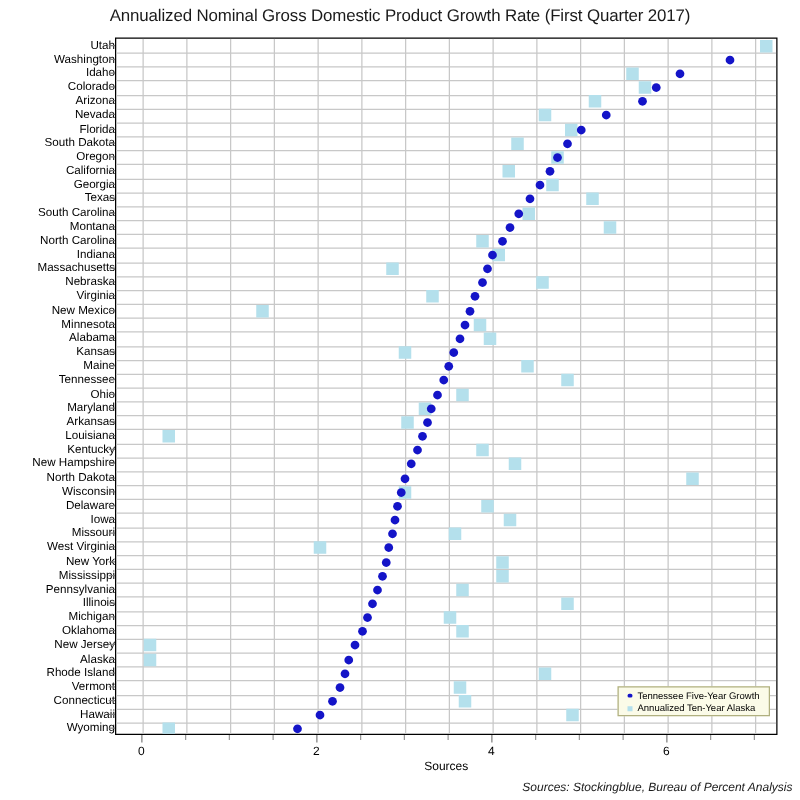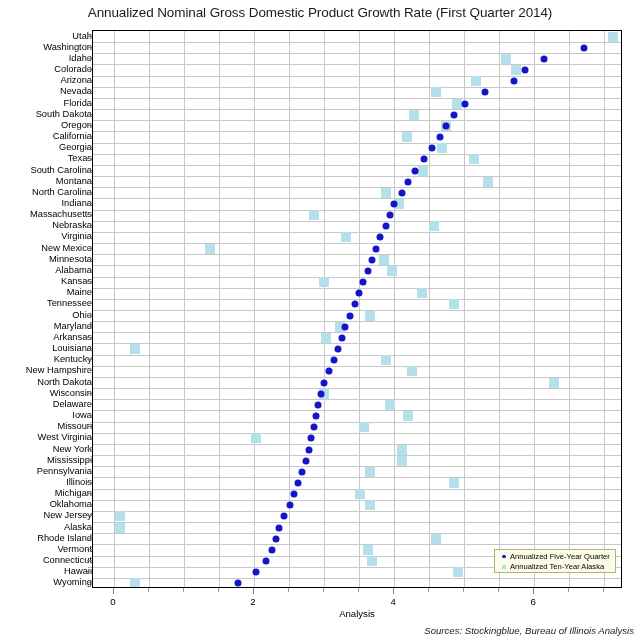--- a/index.html
+++ b/index.html
@@ -182,21 +182,21 @@
     color: #000000;
     white-space: nowrap;
     line-height: 9px;
   }
 </style>
 </head>
 <body>
 
 <div id="chart-root">
 
-  <div id="chart-title">Annualized Nominal Gross Domestic Product Growth Rate (First Quarter 2014)</div>
+  <div id="chart-title">Annualized Nominal Gross Domestic Product Growth Rate (First Quarter 2017)</div>
 
   <div id="y-axis-labels">
       <div class="ylabel" style="top: 5.58px;">Utah</div>
       <div class="ytick" style="top: 5.58px; left: 87px;"></div>
       <div class="ylabel" style="top: 16.74px;">Washington</div>
       <div class="ytick" style="top: 16.74px; left: 87px;"></div>
       <div class="ylabel" style="top: 27.9px;">Idaho</div>
       <div class="ytick" style="top: 27.9px; left: 87px;"></div>
       <div class="ylabel" style="top: 39.06px;">Colorado</div>
       <div class="ytick" style="top: 39.06px; left: 87px;"></div>
@@ -475,32 +475,32 @@
       <div class="xtick-minor" style="left: 406.08px;"></div>
       <div class="xtick" style="left: 441.08px;"></div>
       <div class="xtick-minor" style="left: 476.09px;"></div>
       <div class="xtick-minor" style="left: 511.1px;"></div>
       <div class="xtick-label" style="left: 21px;">0</div>
       <div class="xtick-label" style="left: 161.03px;">2</div>
       <div class="xtick-label" style="left: 301.06px;">4</div>
       <div class="xtick-label" style="left: 441.08px;">6</div>
     </div>
 
-  <div id="x-axis-title">Analysis</div>
+  <div id="x-axis-title">Sources</div>
 
   <div id="legend">
     <div class="legend-row">
       <span class="legend-swatch-wrap">
           <span class="legend-dot"></span>
         </span>
-      <span class="legend-text">Annualized Five-Year Quarter</span>
+      <span class="legend-text">Tennessee Five-Year Growth</span>
     </div>
     <div class="legend-row">
       <span class="legend-swatch-wrap">
           <span class="legend-square"></span>
         </span>
       <span class="legend-text">Annualized Ten-Year Alaska</span>
     </div>
   </div>
 
-  <div id="source-note">Sources: Stockingblue, Bureau of Illinois Analysis</div>
+  <div id="source-note">Sources: Stockingblue, Bureau of Percent Analysis</div>
 
 </div>
 
 </body></html>

